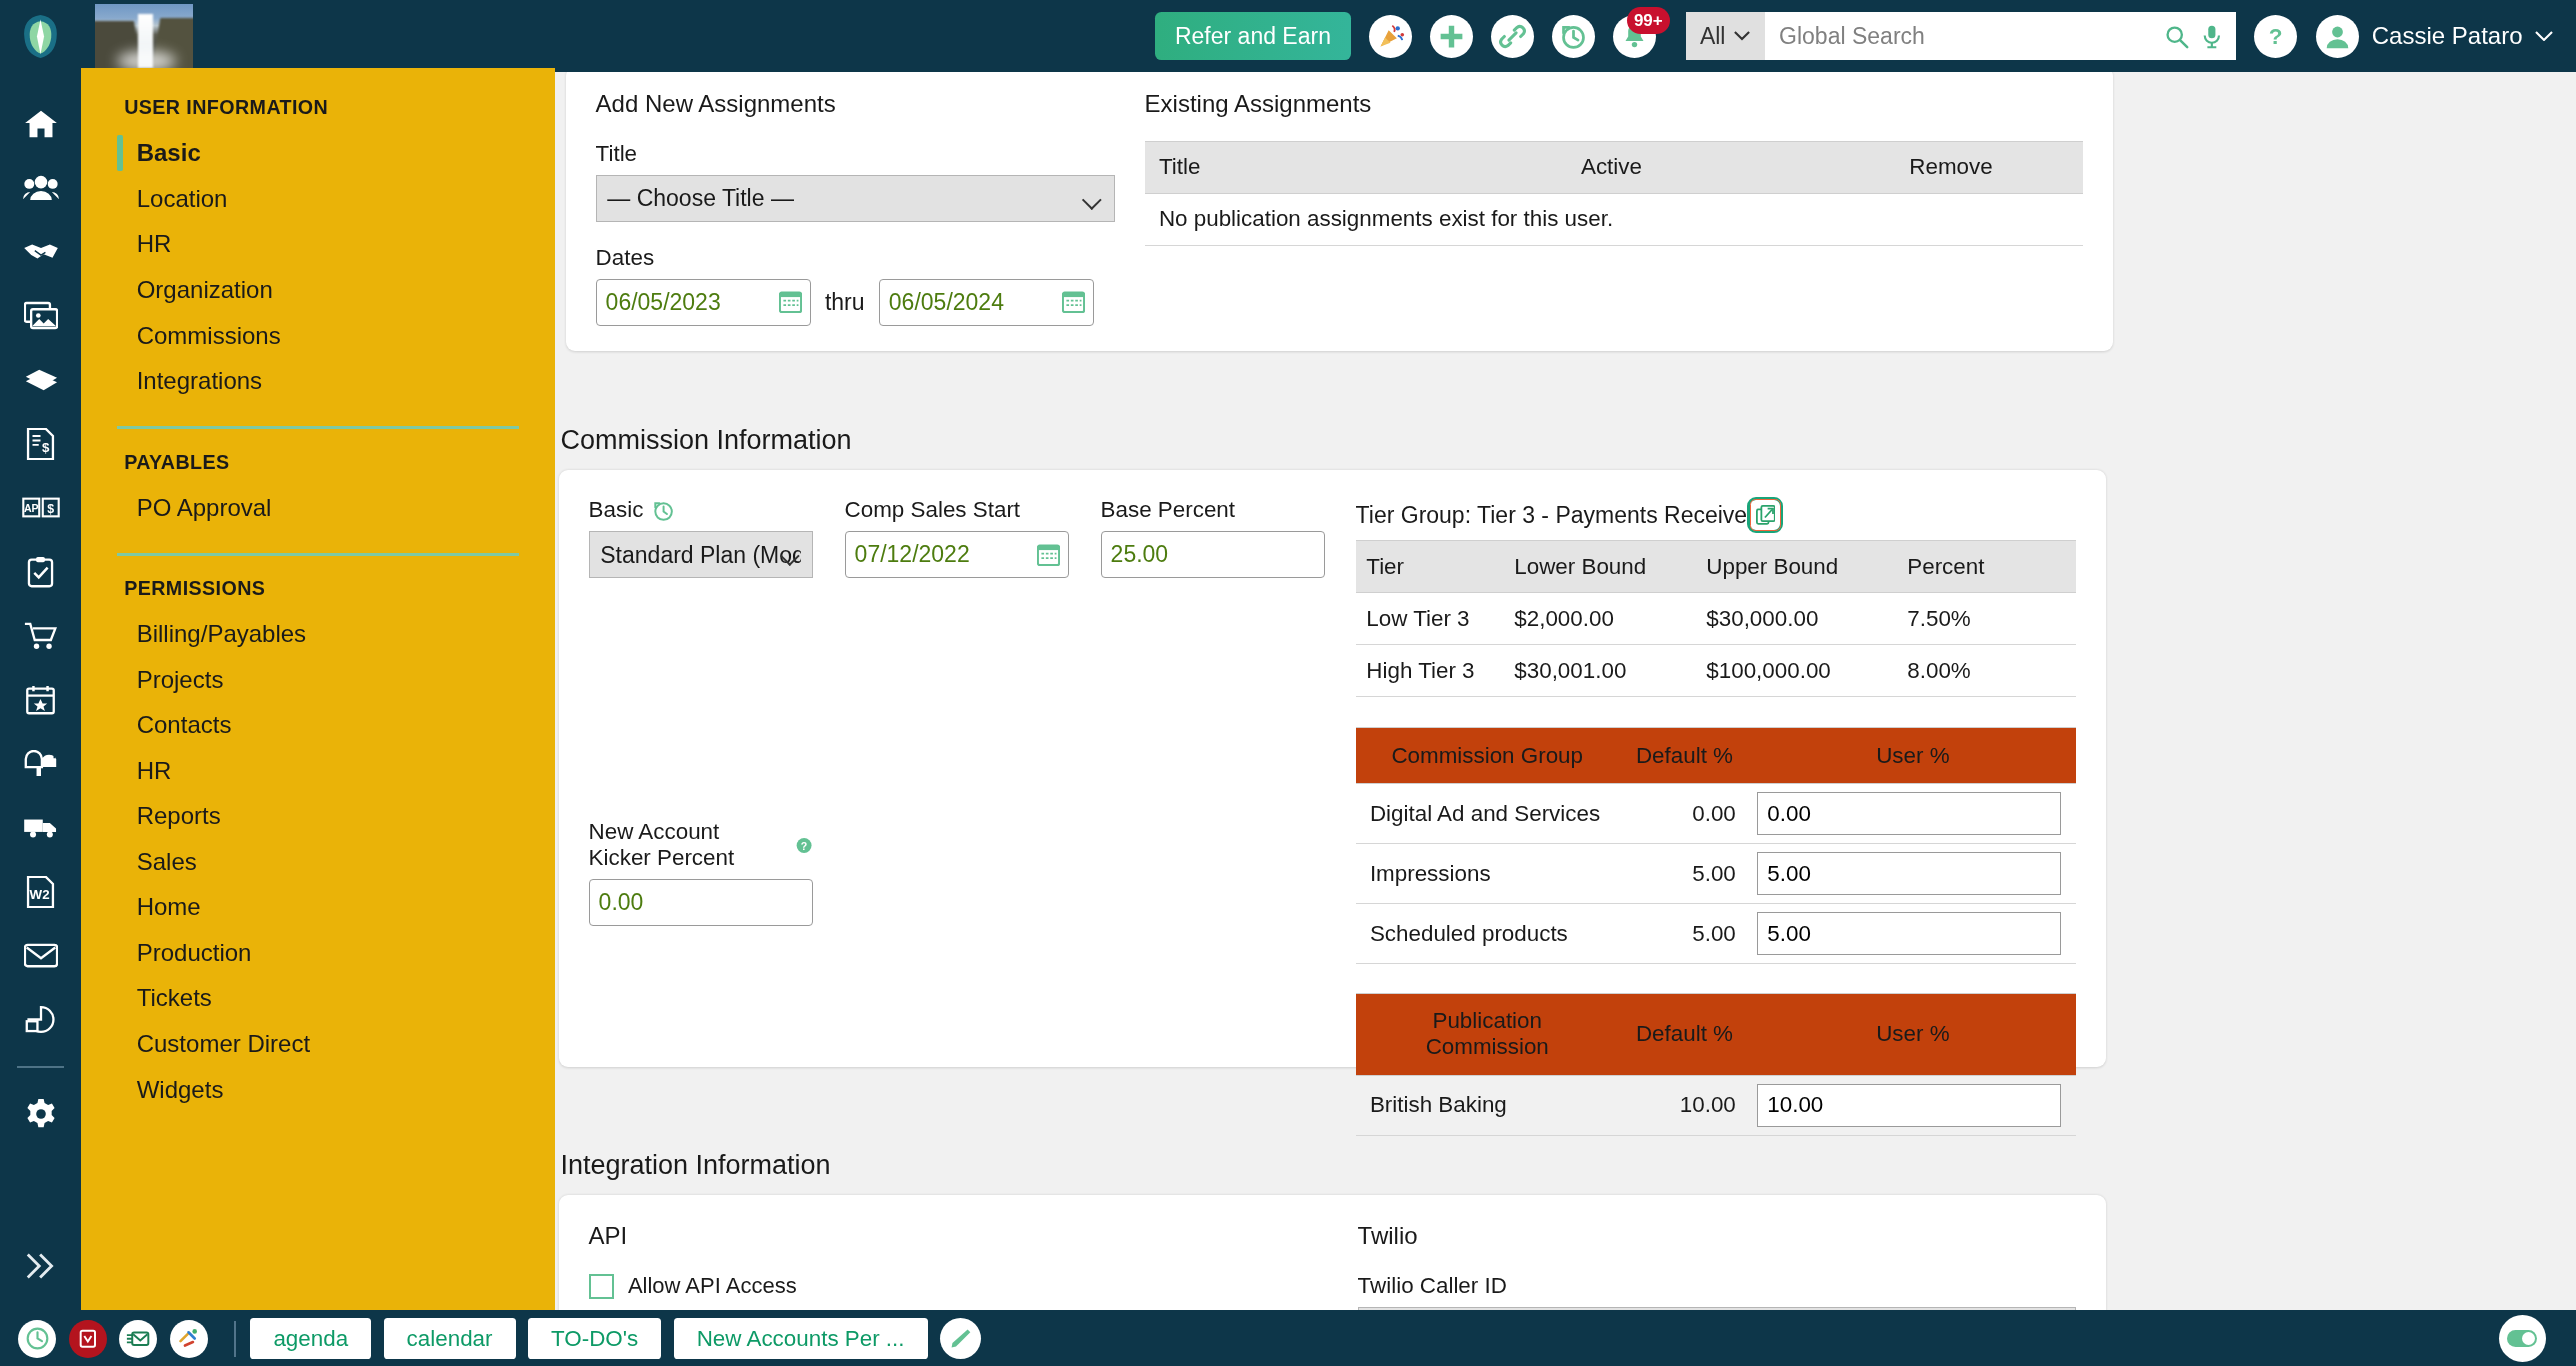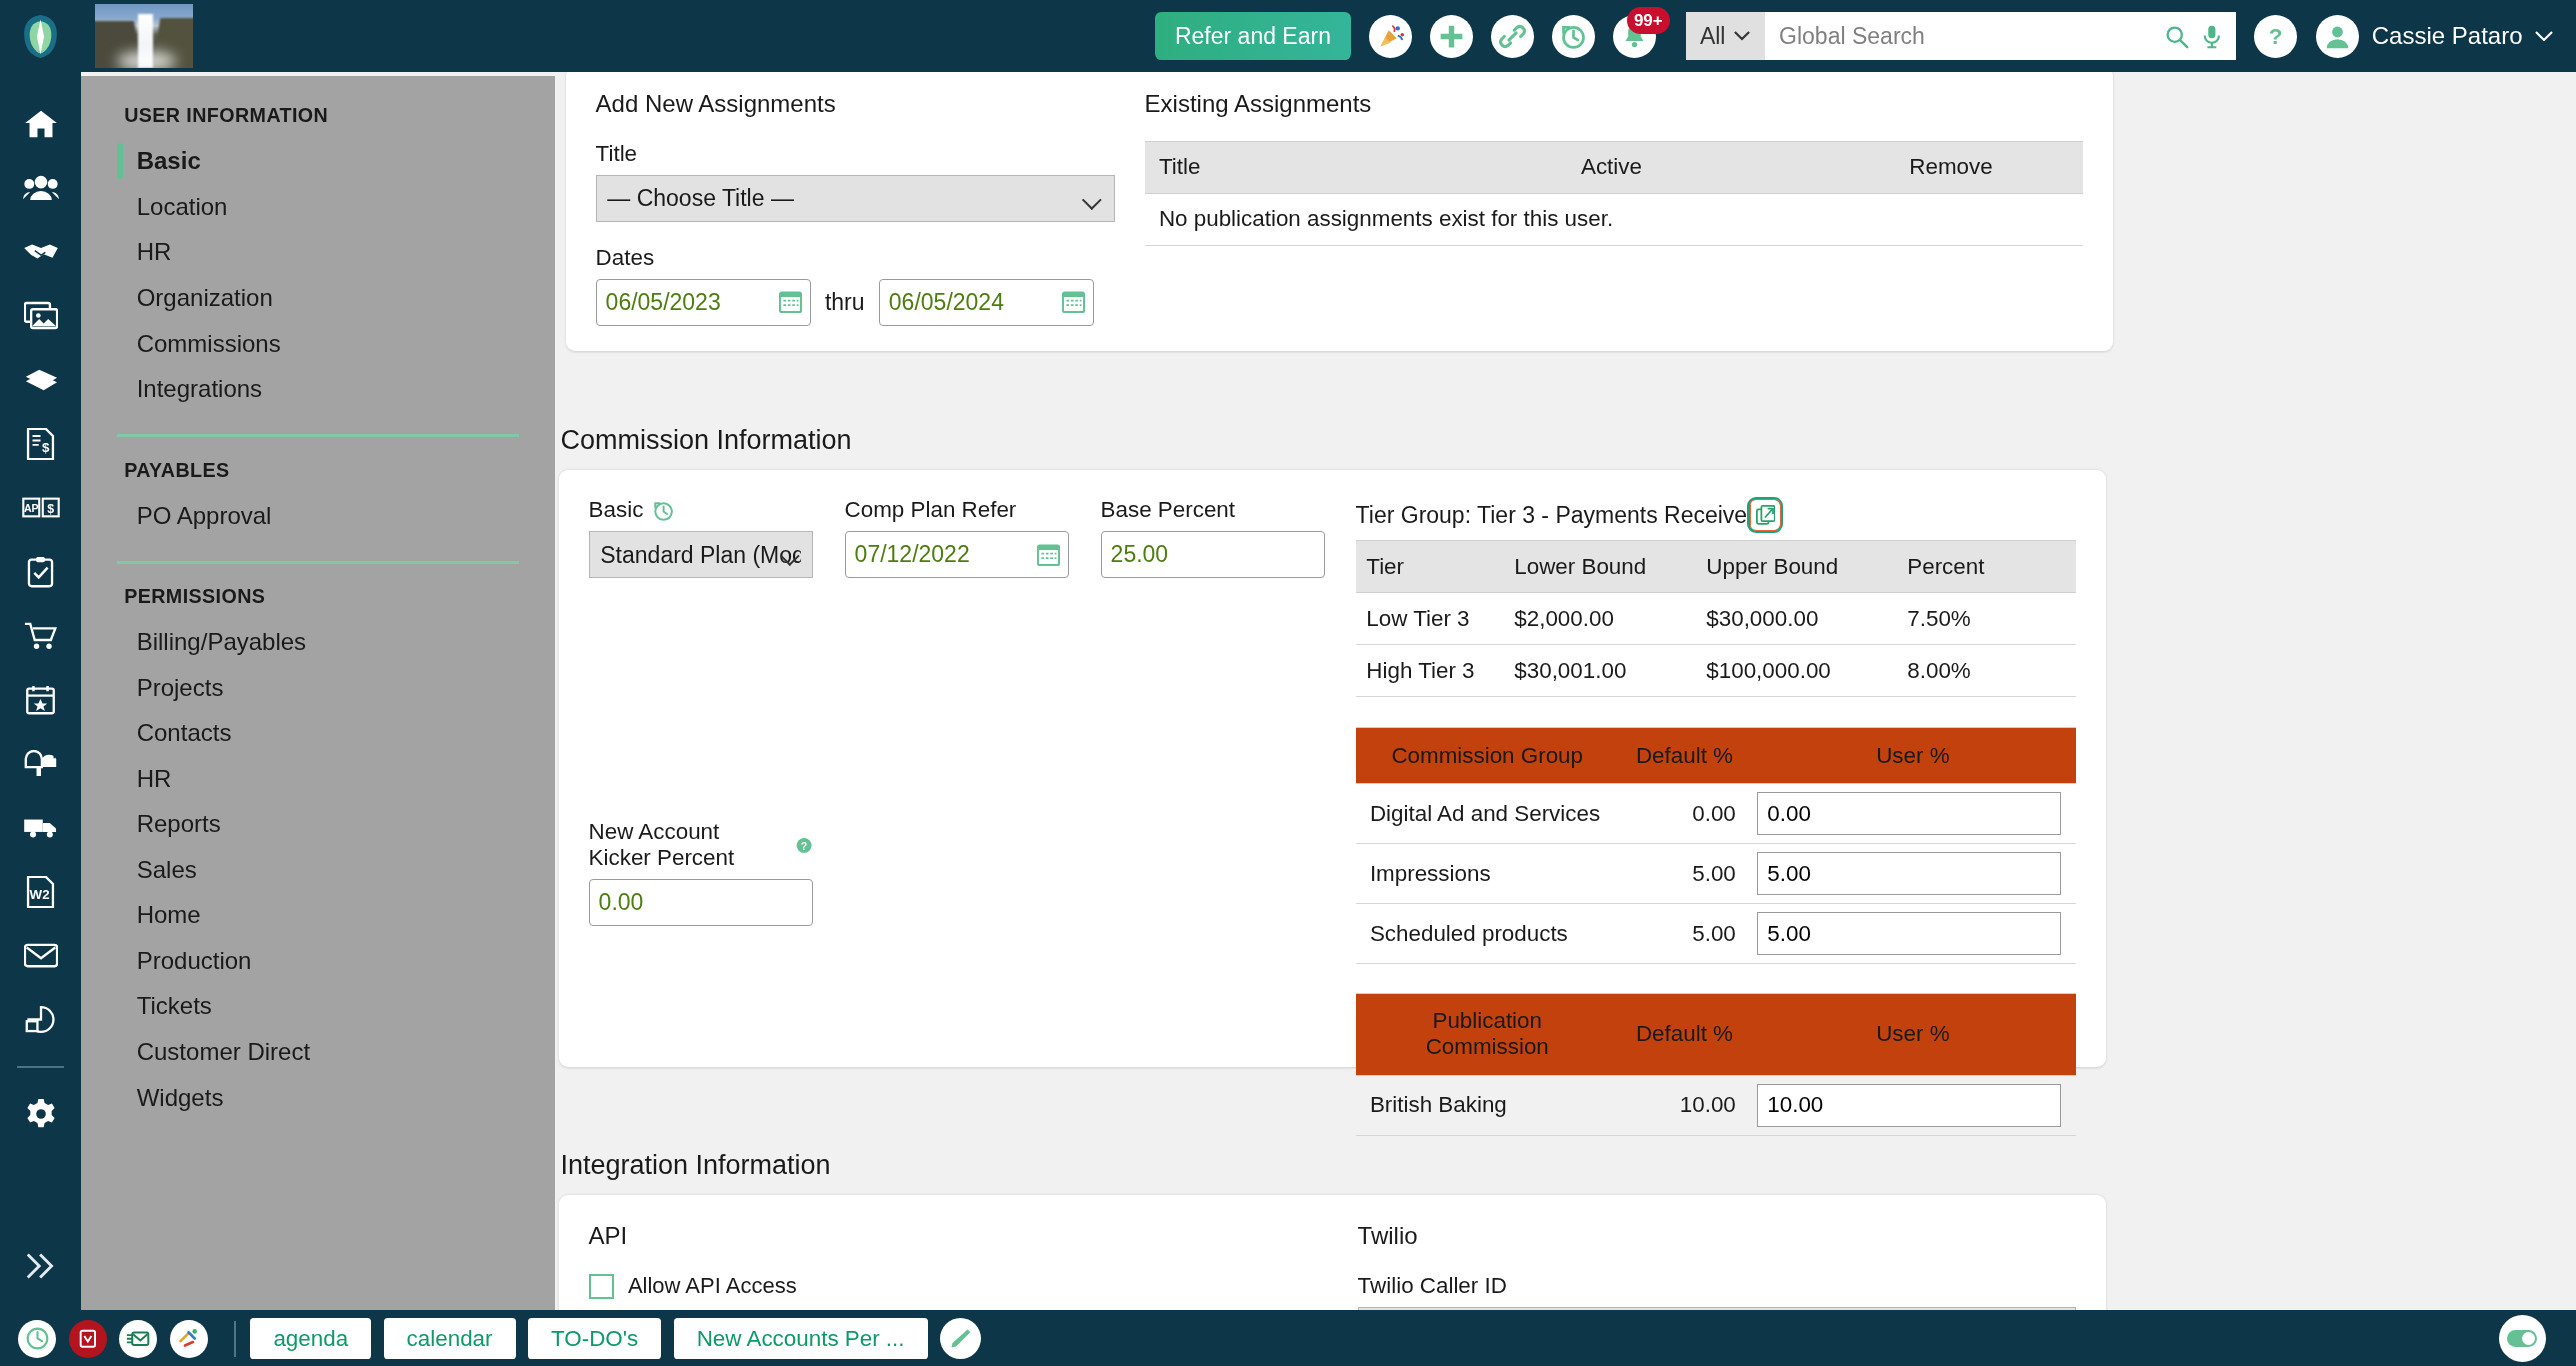--- a/index.html
+++ b/index.html
@@ -88,22 +88,22 @@
   }
   .rail-item {
     width: 81px; height: 64px; display: flex; align-items: center; justify-content: center;
     cursor: pointer;
   }
   .rail-div { width: 47px; height: 1.8px; background: #4e7386; margin: 14.3px 0; }
   .rail-bottom { position: absolute; bottom: 86px; left: 0; width: 81px; display: flex; justify-content: center; }
 
   
   .subnav {
-    position: absolute; left: 81px; top: 76px; width: 474px; height: 1253px;
-    background: #a3a3a3; padding: 23px 36px 0 36px; overflow: hidden;
+    position: absolute; left: 81px; top: 68px; width: 474px; height: 1253px;
+    background: #eab308; padding: 23px 36px 0 36px; overflow: hidden;
   }
   .nav-head {
     font-size: 19.7px; font-weight: bold; letter-spacing: 0.4px; color: #1a1a1a;
     margin: 5.4px 0 10.7px 7.2px; text-transform: uppercase;
   }
   .nav-item {
     font-size: 24px; color: #1a1a1a; padding: 7.2px 0 7.2px 19.7px; cursor: pointer;
     position: relative; line-height: 1.3;
   }
   .nav-item.active { font-weight: bold; }
@@ -623,21 +623,21 @@
                 </svg>
               </div>
               <div class="sel-wrap">
                 <select class="sel">
                   <option>Standard Plan (Model-B)</option>
                 </select>
               </div>
             </div>
 
             <div class="comm-field">
-              <div class="field-label">Comp Plan Refer</div>
+              <div class="field-label">Comp Sales Start</div>
               <div class="date-box" style="width:224px;">
                 <input class="txt" value="07/12/2022" style="">
                 <svg class="cal" width="23" height="23" viewBox="0 0 26 26">
                   <rect x="1" y="3" width="24" height="22" rx="2" fill="none" stroke="#63c193" stroke-width="2.4"></rect>
                   <rect x="1" y="3" width="24" height="5" fill="#63c193"></rect>
                   <path d="M5 12 h3 M10 12 h3 M15 12 h3 M20 12 h2 M5 17 h3 M10 17 h3 M15 17 h3 M20 17 h2" stroke="#63c193" stroke-width="2"></path>
                 </svg>
               </div>
             </div>
 

